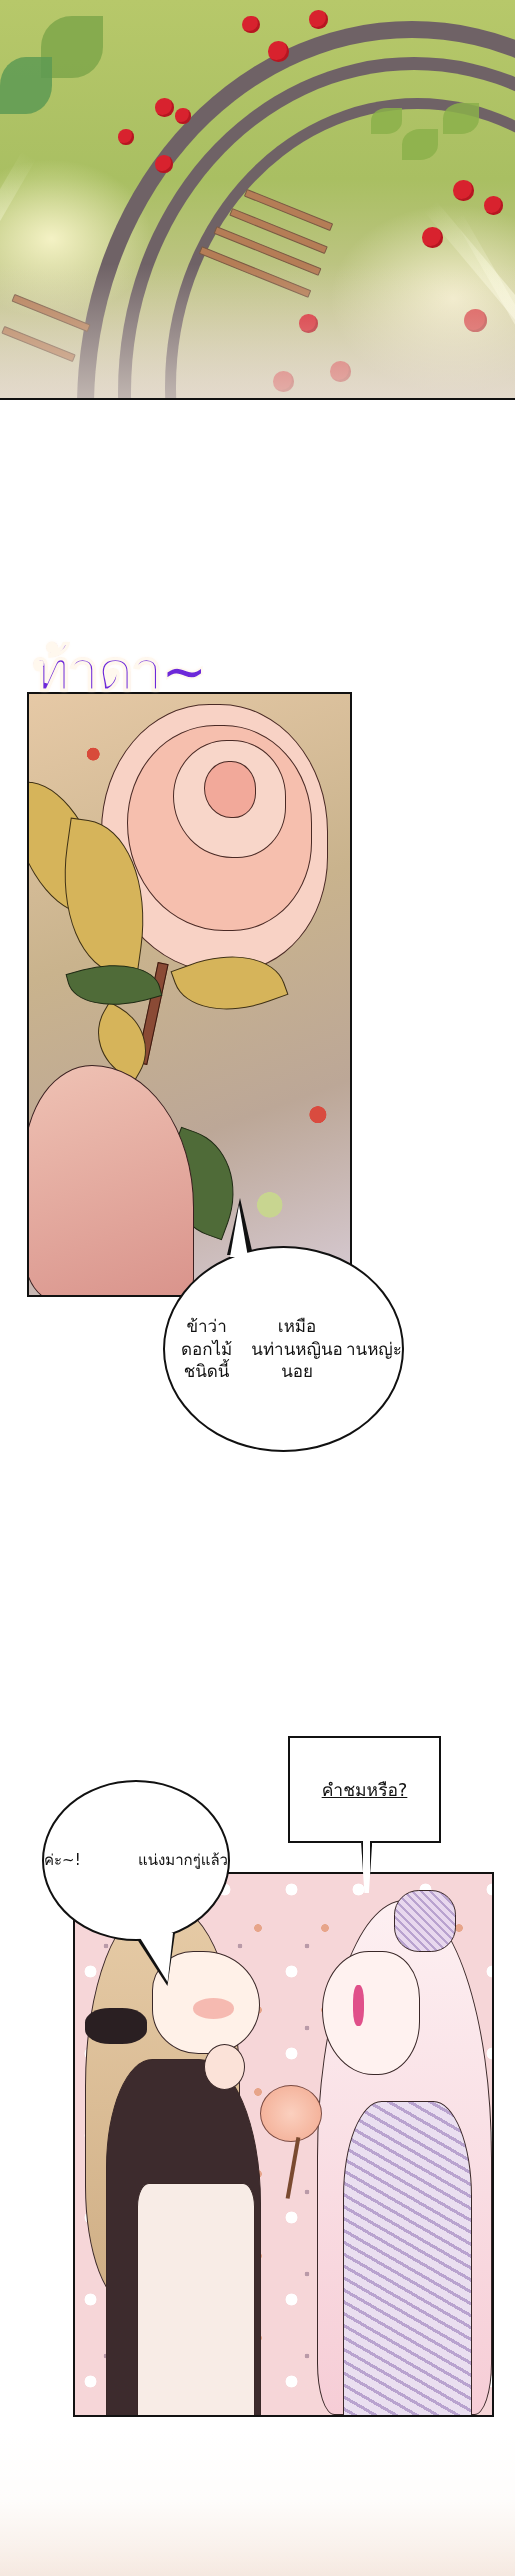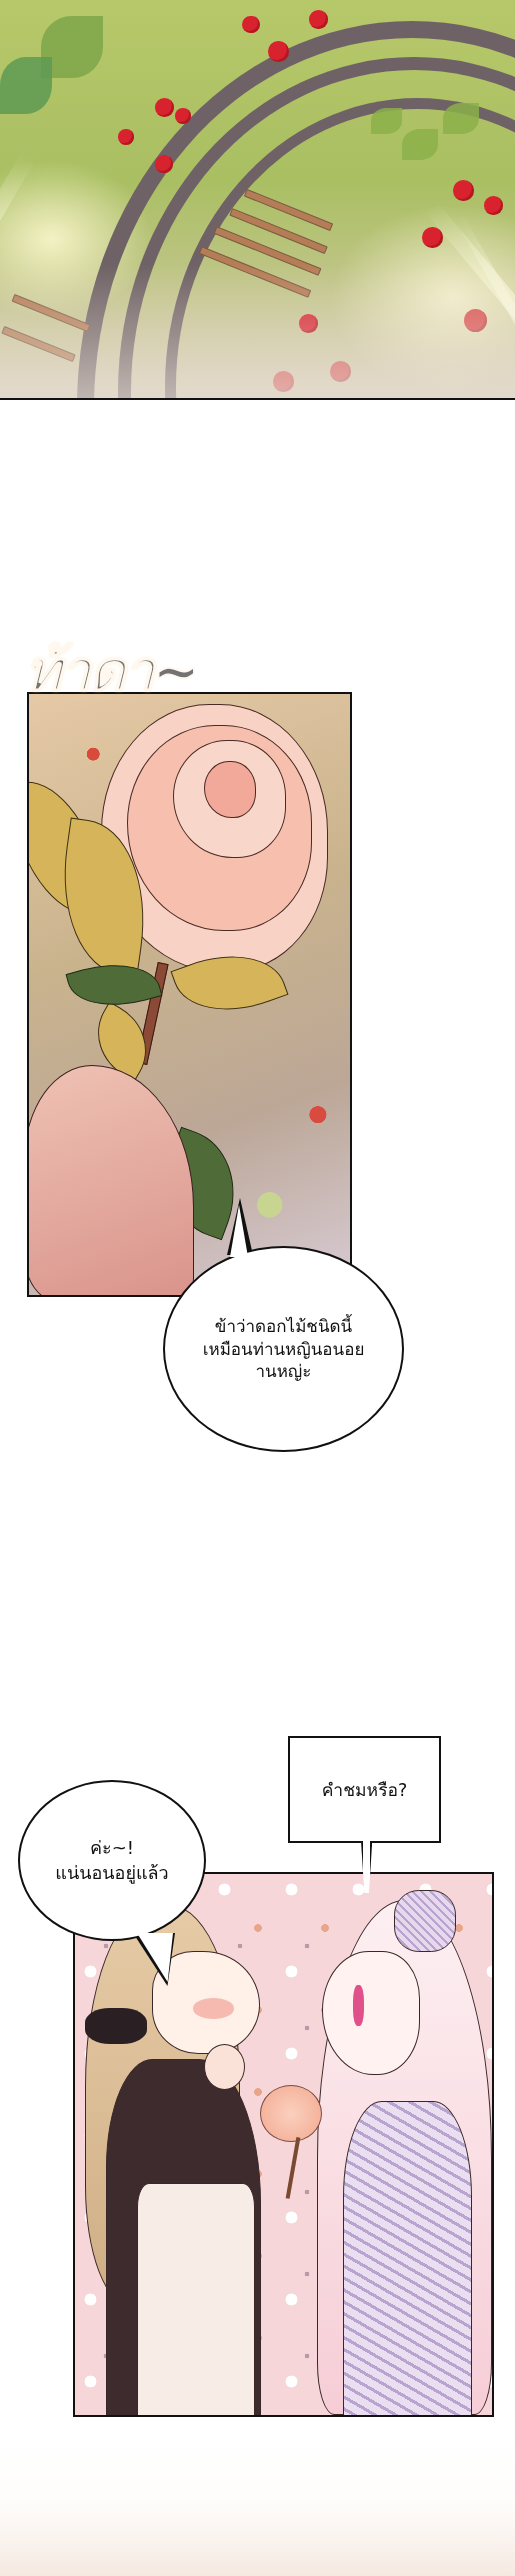--- a/index.html
+++ b/index.html
@@ -32,28 +32,27 @@
     .sunray {
       position: absolute; width: 15.5px; height: 309px;
       background: linear-gradient(180deg, rgba(255,255,230,0), rgba(255,255,230,0.7), rgba(255,255,230,0));
       transform-origin: top center;
     }
     .haze { position: absolute; left: 0; bottom: 0; width: 100%; height: 134px;
       background: linear-gradient(180deg, rgba(235,225,215,0), rgba(235,225,215,0.65)); }
 
     
     #sfx-tada {
-      left: 25px; top: 643px;
+      left: 33px; top: 643px;
       font-size: 56px; font-weight: bold; line-height: 1;
-      color: #737373;
+      color: #6d28d9;
       -webkit-text-stroke: 1.5px #fff8ee;
       text-shadow: 0 0 1px #fff, 0 0 3.1px rgba(255,240,230,0.8);
       letter-spacing: -2.1px;
       z-index: 5;
-      font-style: italic;
     }
 
     
     #panel-rose {
       left: 27px; top: 692px; width: 325px; height: 605px;
       border: 2.1px solid #111; overflow: hidden;
       background:
         radial-gradient(circle at 20% 10%, #d84a3a 0 6.2px, transparent 6.7px),
         radial-gradient(circle at 35% 25%, #e0553f 0 7.2px, transparent 7.7px),
         radial-gradient(circle at 80% 12%, #e8d45a 0 10.3px, transparent 10.8px),
@@ -74,21 +73,21 @@
       border-radius: 0 80% 0 80%;
     }
     .hand {
       position: absolute; background: linear-gradient(160deg, #efc2b4, #d9938b);
       border: 1px solid #3a2020; border-radius: 40% 60% 10% 20%;
     }
 
     
     .bubble {
       position: absolute; background: #ffffff; border: 2.6px solid #111;
-      border-radius: 50%; display: flex; flex-direction: column;
+      border-radius: 50%; display: flex; flex-direction: row;
       align-items: center; justify-content: center; text-align: center;
       color: #111; z-index: 10;
     }
     .bubble .line { display: block; line-height: 1.35; }
     .tail {
       position: absolute; width: 0; height: 0; z-index: 9;
     }
 
     #bubble-flower-compliment {
       left: 163px; top: 1246px; width: 241px; height: 206px;
@@ -117,31 +116,32 @@
       background-size: 67px 82px;
     }
     .char {
       position: absolute; border: 1px solid #3a2828;
     }
 
     #box-compliment {
       left: 288px; top: 1736px; width: 153px; height: 107px;
       background: #fff; border: 2.6px solid #111; z-index: 10;
       display: flex; align-items: center; justify-content: center;
-      font-size: 17.5px; color: #111;
+      font-size: 17.5px; color: #111; text-decoration: underline;
     }
     #box-tail {
       left: 361px; top: 1841px; width: 11.3px; height: 52px; z-index: 11;
       border-left: 2.6px solid #111; border-right: 2.6px solid #111; background: #fff;
       clip-path: polygon(0 0, 100% 0, 70% 100%, 30% 100%);
     }
 
     #bubble-of-course {
-      left: 18px; top: 1780px; width: 188px; height: 161px;
-      font-size: 18px;
+      left: 42px; top: 1780px; width: 188px; height: 161px;
+      font-size: 15px;
+      justify-content: space-between;
     }
     #tail-course {
       left: 137px; top: 1933px; width: 36px; height: 49px; z-index: 11;
       background: #fff;
       clip-path: polygon(0 0, 100% 0, 85% 100%);
     }
     #tail-course-outline {
       left: 133px; top: 1933px; width: 42px; height: 53px; z-index: 9;
       background: #111;
       clip-path: polygon(0 0, 100% 0, 82% 100%);
@@ -245,21 +245,21 @@
   <div class="char" style="left:319px;top:15.5px;width:62px;height:62px;background:repeating-linear-gradient(45deg,#e8d8ee 0 4.1px,#b9a3cf 4.1px 6.2px);border-radius:40%;"></div>
   <div class="char" style="left:268px;top:227px;width:129px;height:319px;background:repeating-linear-gradient(30deg,#eadff0 0 7.2px,#b9a3cf 7.2px 10.3px);border-radius:30% 30% 0 0;"></div>
   <div class="abs" style="left:185px;top:211px;width:62px;height:57px;border-radius:50%;background:radial-gradient(circle,#fbd0bf,#f2a98f);border:1px solid #7a4a40;"></div>
   <div class="abs" style="left:216px;top:263px;width:4.1px;height:62px;background:#7a4a30;transform:rotate(10deg);"></div>
 </div>
 
 <div id="tail-course-outline" class="abs"></div>
 <div id="tail-course" class="abs"></div>
 <div id="bubble-of-course" class="bubble">
   <span class="line">ค่ะ~!</span>
-  <span class="line">แน่นอนอยู่แล้ว</span>
+  <span class="line">แน่งมากๆู่แล้ว</span>
 </div>
 
 <div id="panel-final" class="abs">
   
   
   
   
   
   
   

